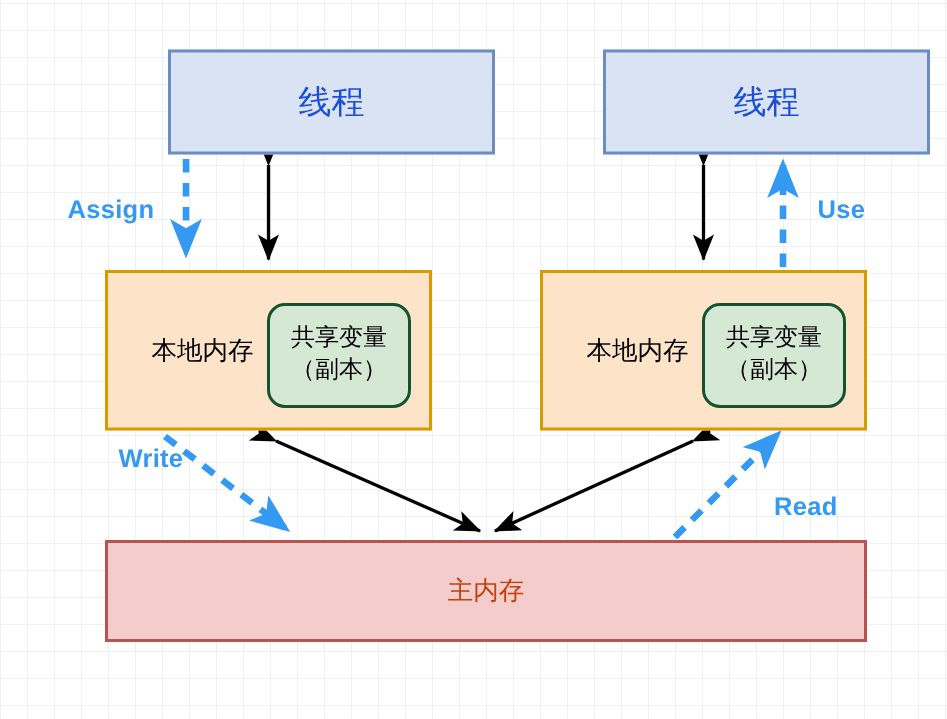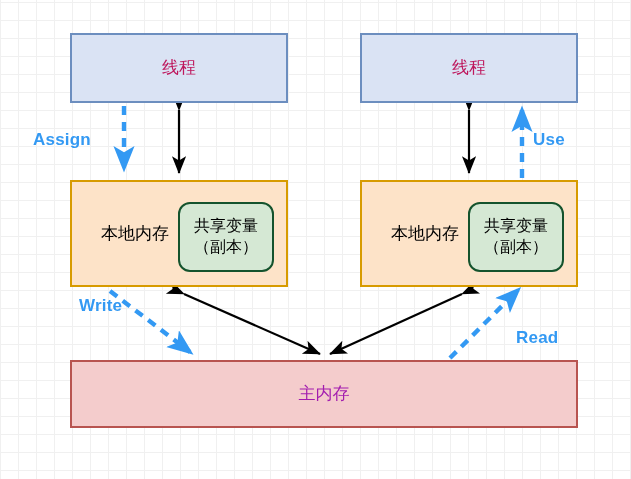--- a/index.html
+++ b/index.html
@@ -47,22 +47,23 @@
     display: flex;
     align-items: center;
     justify-content: center;
     text-align: center;
     line-height: 1.25;
   }
 
   .thread-box {
     background: #dae3f4;
     border: 2px solid #6c8ebf;
-    font-size: 17px;
-    color: #be185d;
+    font-size: 22px;
+    color: #1d4ed8;
+    margin-left: 42px;
   }
 
   .localmem-box {
     background: #fde3c8;
     border: 2px solid #d79b00;
     font-size: 17px;
     color: #000000;
     display: block;
     padding-left: 45px;
   }
@@ -89,21 +90,21 @@
     justify-content: center;
     font-size: 16px;
     color: #000000;
     line-height: 1.3;
   }
 
   .mainmem-box {
     background: #f4cccc;
     border: 2px solid #b85450;
     font-size: 17px;
-    color: #a21caf;
+    color: #c2410c;
   }
 
   .edge-label {
     position: absolute;
     font-size: 17px;
     font-weight: bold;
     color: #3399f3;
     white-space: nowrap;
     letter-spacing: 0.2px;
   }
@@ -181,21 +182,21 @@
         <span>共享变量</span><br>
         <span>（副本）</span>
       </span>
     </div>
   </div>
 
   <div class="node mainmem-box" style="left:70px; top:360px; width:508px; height:68px;">
     <span>主内存</span>
   </div>
 
-  <div class="edge-label" style="left:33px; top:130px;">Assign</div>
-
-  <div class="edge-label" style="left:533px; top:130px;text-align:right;">Use</div>
+  <div class="edge-label" style="left:45px; top:130px;">Assign</div>
+
+  <div class="edge-label" style="left:545px; top:130px;text-align:right;">Use</div>
 
   <div class="edge-label" style="left:79px; top:296px;">Write</div>
 
   <div class="edge-label" style="left:516px; top:328px;">Read</div>
 
 </div>
 
 </body></html>

